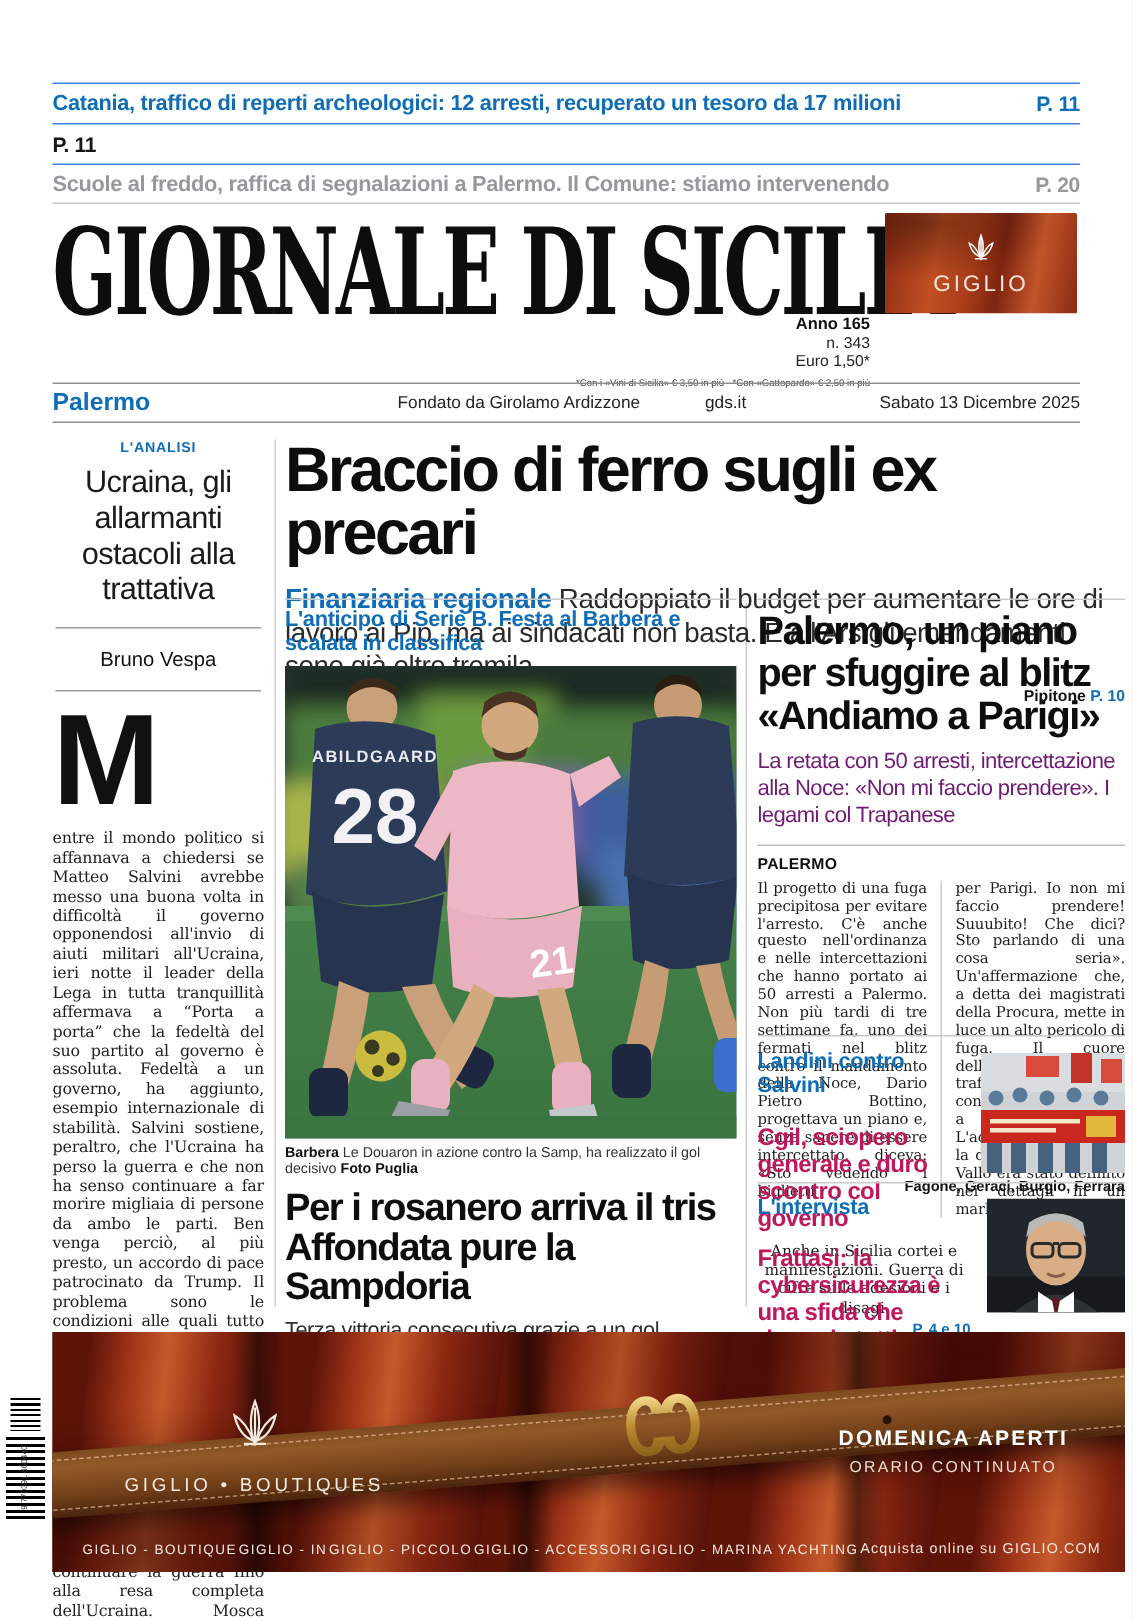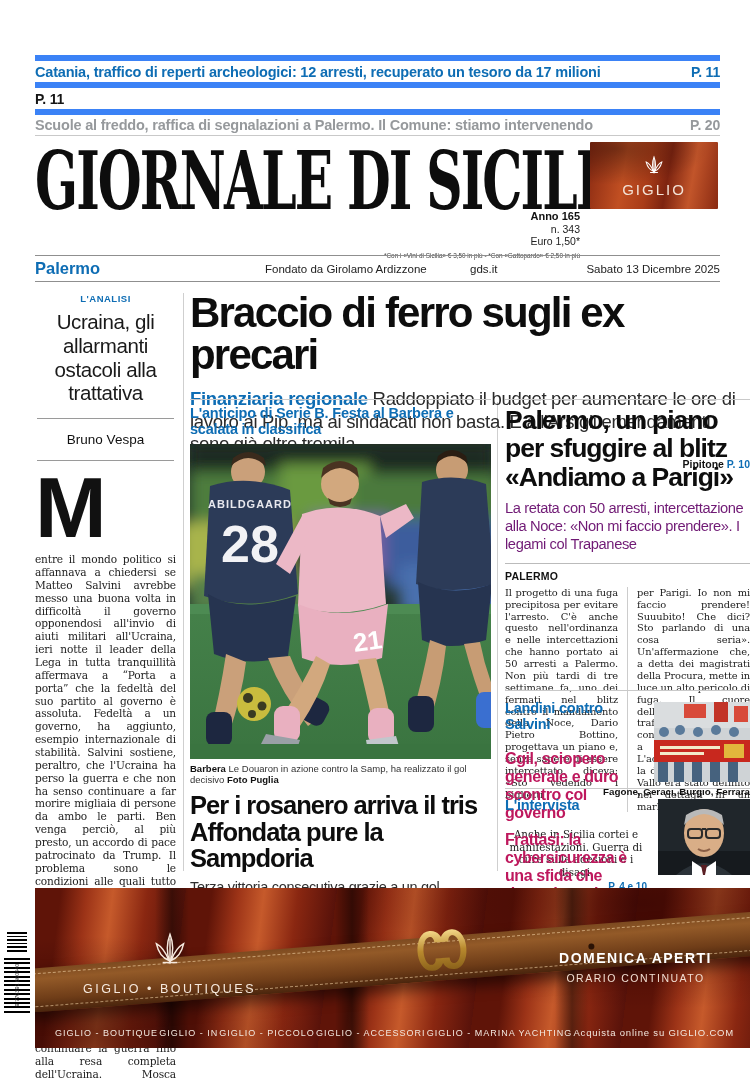--- a/index.html
+++ b/index.html
@@ -8,21 +8,21 @@
     position:relative; width:755px; height:1080px; margin:0 auto;
     background:#fff; overflow:hidden;
     font-family:"Liberation Sans", sans-serif; color:#111;
   }
   .serif { font-family:"DejaVu Serif", serif; }
 
   
   .topstories { position:absolute; left:35px; right:35px; top:55px; }
   .topstory {
     display:flex; justify-content:space-between; align-items:center;
-    height:27px; border-top:6px solid #3b82f6; font-weight:bold; font-size:14.5px;
+    height:27px; border-top:1px solid #3b82f6; font-weight:bold; font-size:14.5px;
     letter-spacing:-0.2px;
     gap:37px;
   }
   .topstories .last { border-bottom:1px solid #c9c9c9; }
   .ts-blue  { color:#0e6db4; } .ts-blue .pg { color:#0e6db4; }
   .ts-black { color:#151515; } .ts-black .pg { color:#151515; }
   .ts-gray  { color:#96999c; } .ts-gray .pg { color:#96999c; }
   .topstory .pg { font-size:14px; white-space:nowrap; }
 
   

